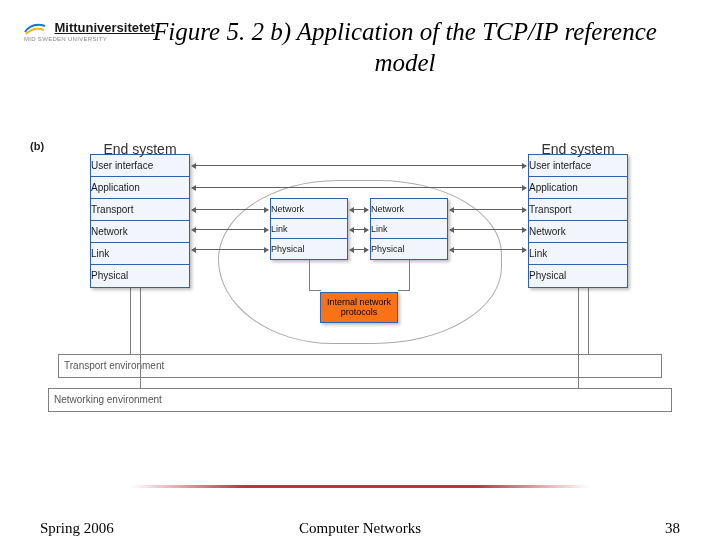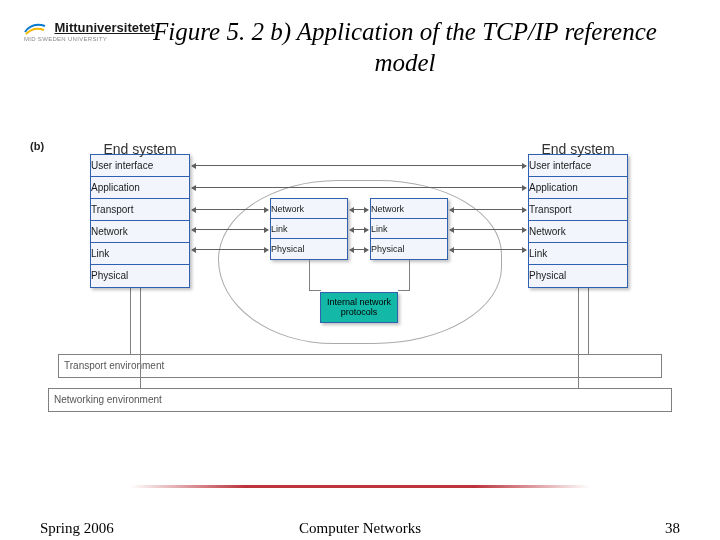--- a/index.html
+++ b/index.html
@@ -64,21 +64,21 @@
   .stack.end.left  { left:60px; }
   .stack.end.right { left:498px; }
 
   .stack.mid { top:58px; width:78px; }
   .stack.mid .cell { height:20px; line-height:20px; font-size:9px; }
   .stack.mid.m1 { left:240px; }
   .stack.mid.m2 { left:340px; }
 
   .inp {
     position:absolute; top:152px; left:290px; width:78px;
-    border:1px solid #3060b0; background:#14b8a6;
+    border:1px solid #3060b0; background:#f97316;
     box-shadow:2px 2px 3px rgba(0,0,0,0.25);
     font-family:Arial,sans-serif; font-size:9px; text-align:center;
     padding:4px 2px; line-height:1.15;
   }
 
   .cloud {
     position:absolute; top:40px; left:188px; width:284px; height:164px;
     border:1px solid #aaa; border-radius:54% 56% 58% 52% / 62% 58% 60% 66%;
     background:transparent;
   }

